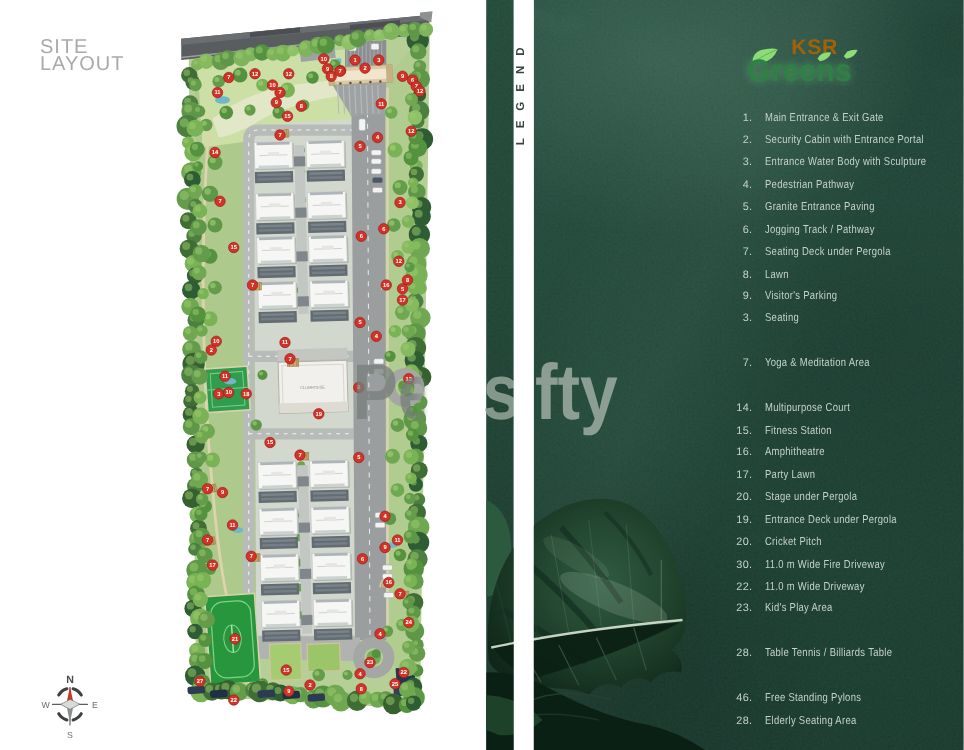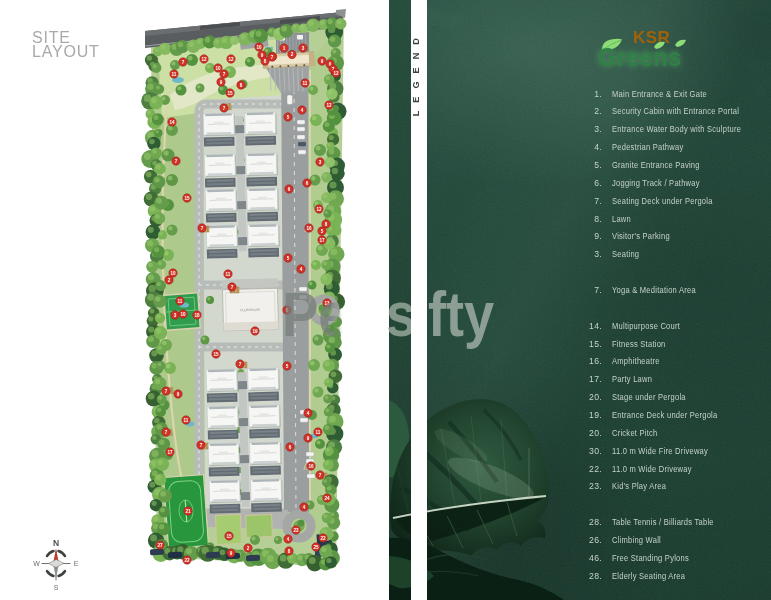--- a/index.html
+++ b/index.html
@@ -1452,24 +1452,20 @@
       <span class="lt">11.0 m Wide Driveway</span>
     </div>
 <div class="lrow" style="top:481.3px">
       <span class="ln">23.</span>
       <span class="lt">Kid's Play Area</span>
     </div>
 <div class="lrow" style="top:517.0px">
       <span class="ln">28.</span>
       <span class="lt">Table Tennis / Billiards Table</span>
     </div>
-<div class="lrow" style="top:534.9px">
-      <span class="ln">26.</span>
-      <span class="lt">Climbing Wall</span>
-    </div>
 <div class="lrow" style="top:552.7px">
       <span class="ln">46.</span>
       <span class="lt">Free Standing Pylons</span>
     </div>
 <div class="lrow" style="top:570.6px">
       <span class="ln">28.</span>
       <span class="lt">Elderly Seating Area</span>
     </div>
 </div>
 </body></html>

